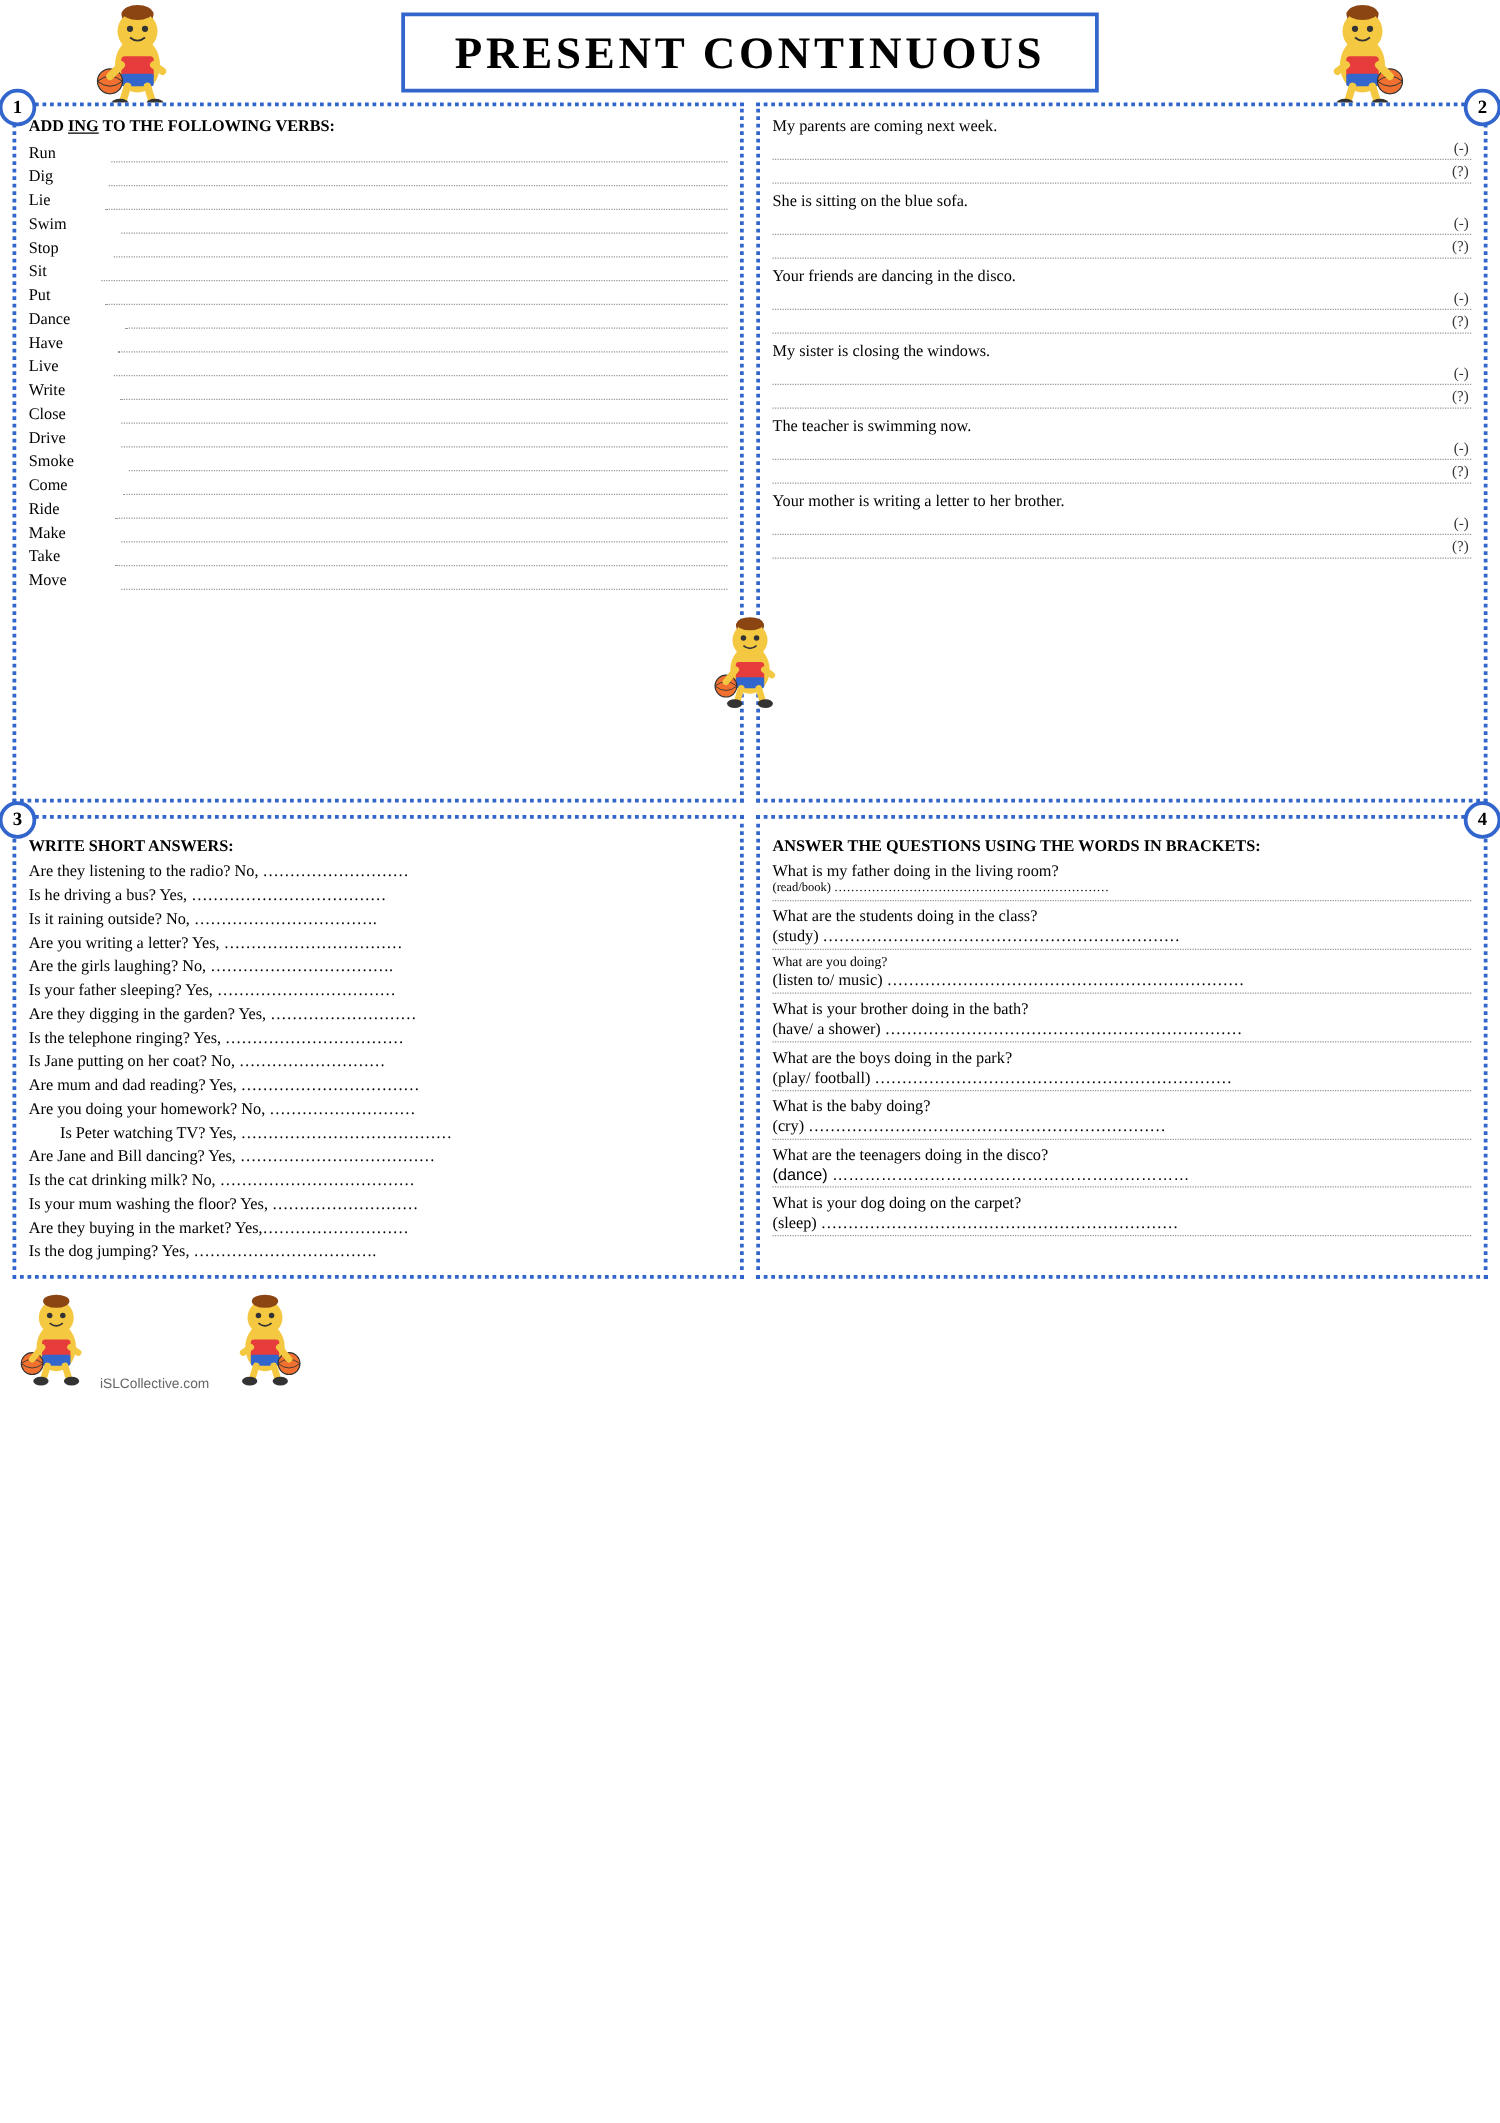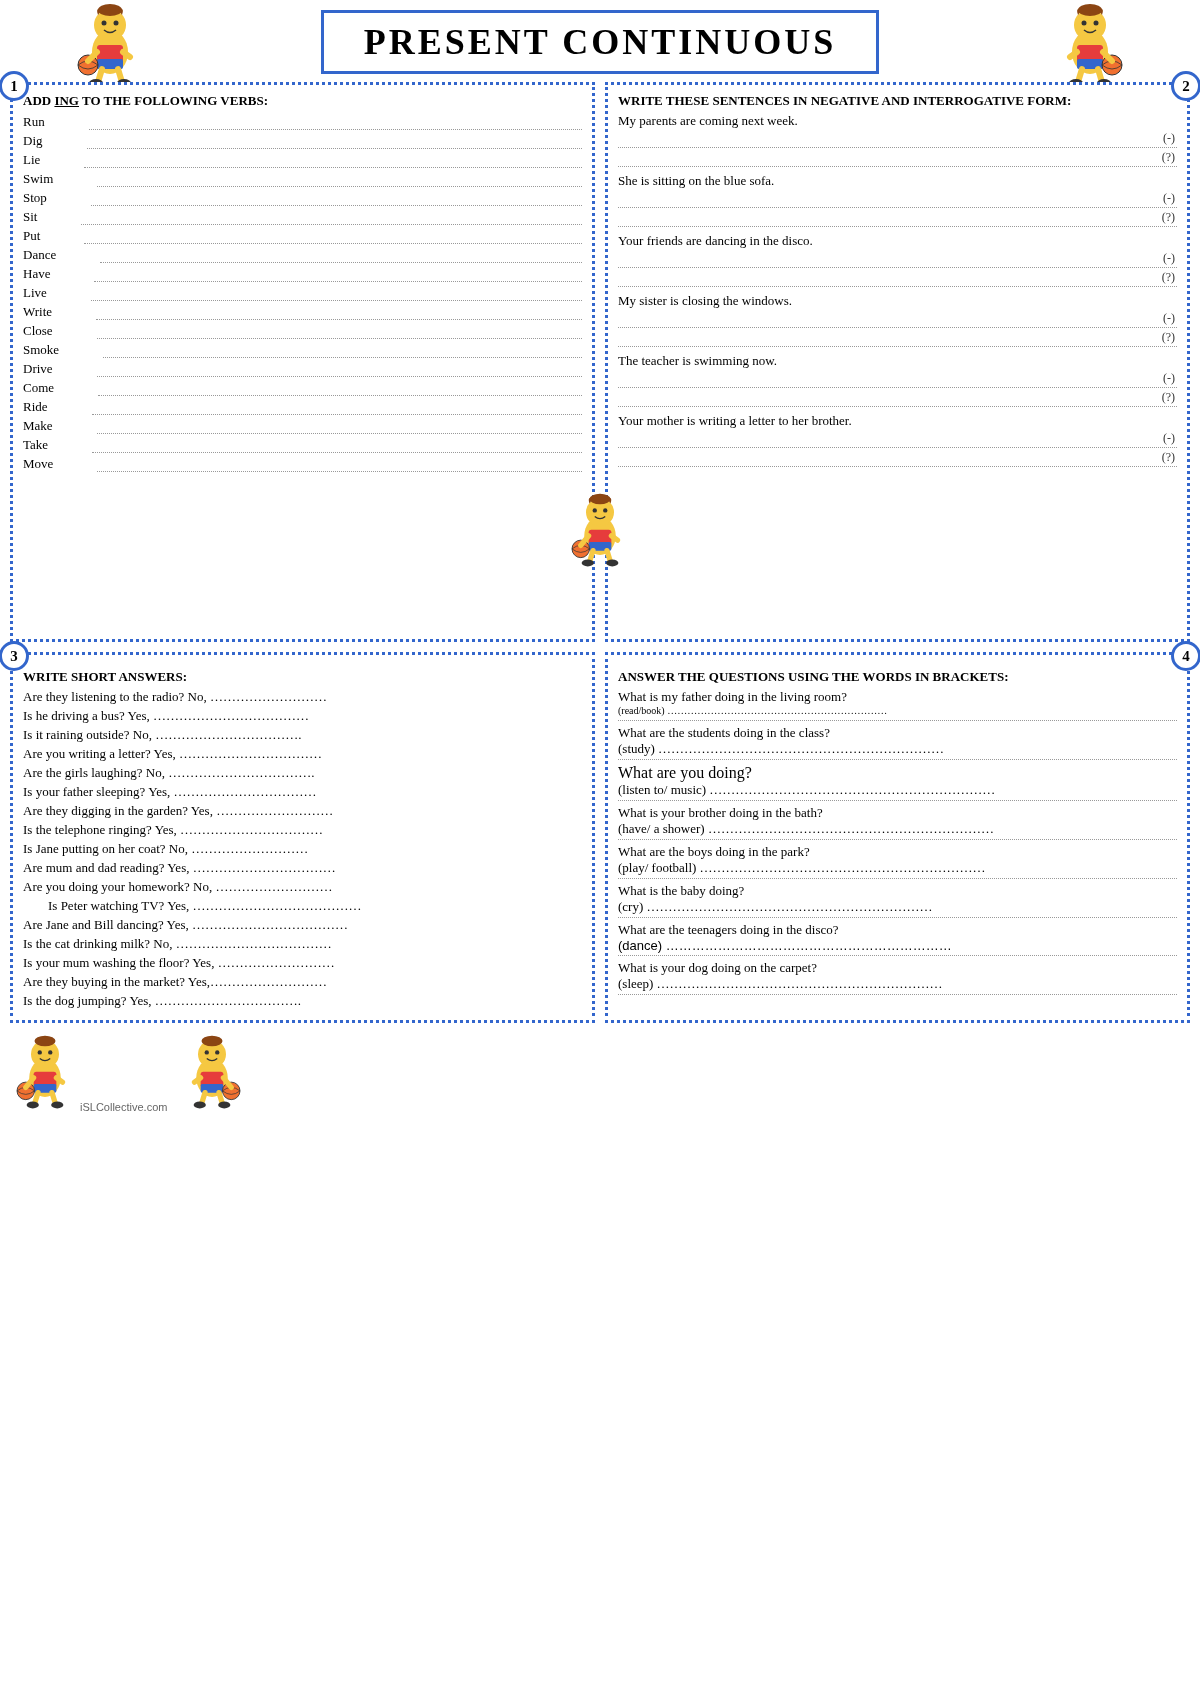--- a/index.html
+++ b/index.html
@@ -263,25 +263,25 @@
           </div>
           <div class="verb-line">
             <span>Write </span>
             <span style="flex:1; border-bottom: 1px dotted #999; display: inline-block; min-width: 200px;">&nbsp;</span>
           </div>
           <div class="verb-line">
             <span>Close </span>
             <span style="flex:1; border-bottom: 1px dotted #999; display: inline-block; min-width: 200px;">&nbsp;</span>
           </div>
           <div class="verb-line">
+            <span>Drive </span>
+            <span style="flex:1; border-bottom: 1px dotted #999; display: inline-block; min-width: 200px;">&nbsp;</span>
+          </div>
+          <div class="verb-line">
             <span>Smoke </span>
-            <span style="flex:1; border-bottom: 1px dotted #999; display: inline-block; min-width: 200px;">&nbsp;</span>
-          </div>
-          <div class="verb-line">
-            <span>Drive </span>
             <span style="flex:1; border-bottom: 1px dotted #999; display: inline-block; min-width: 200px;">&nbsp;</span>
           </div>
           <div class="verb-line">
             <span>Come </span>
             <span style="flex:1; border-bottom: 1px dotted #999; display: inline-block; min-width: 200px;">&nbsp;</span>
           </div>
           <div class="verb-line">
             <span>Ride </span>
             <span style="flex:1; border-bottom: 1px dotted #999; display: inline-block; min-width: 200px;">&nbsp;</span>
           </div>
@@ -295,21 +295,20 @@
           </div>
           <div class="verb-line">
             <span>Move </span>
             <span style="flex:1; border-bottom: 1px dotted #999; display: inline-block; min-width: 200px;">&nbsp;</span>
           </div>
         </div>
     </div>
 
     <div class="section" style="border: 3px dotted #3366cc;">
       <div class="section-number section-number-right">2</div>
-      <div class="section-title">WRITE THESE SENTENCES IN NEGATIVE AND INTERROGATIVE FORM:</div>
       <div id="sentences-container">
           <div class="sentence-block">
     <div class="sentence-text">My parents are coming next week.</div>
     <div class="answer-line" style="border-bottom:1px dotted #999; min-height:16px; display:flex; justify-content:flex-end; margin:2px 0;">
       <span style="font-size:12px;">(-)</span>
     </div>
     <div class="answer-line" style="border-bottom:1px dotted #999; min-height:16px; display:flex; justify-content:flex-end; margin:2px 0 6px 0;">
       <span style="font-size:12px;">(?)</span>
     </div>
   </div>
@@ -391,21 +390,21 @@
       <div id="qas-container">
           <div style="margin-bottom: 4px;">
     <div style="font-size:13px; font-family:'Comic Sans MS',cursive;">What is my father doing in the living room?</div>
     <div style="font-size:10px; font-family:'Comic Sans MS',cursive; border-bottom:1px dotted #999; min-height:16px; padding-bottom:2px;">(read/book) …………………………………………………………</div>
   </div>
           <div style="margin-bottom: 4px;">
     <div style="font-size:13px; font-family:'Comic Sans MS',cursive;">What are the students doing in the class?</div>
     <div style="font-size:13px; font-family:'Comic Sans MS',cursive; border-bottom:1px dotted #999; min-height:16px; padding-bottom:2px;">(study) …………………………………………………………</div>
   </div>
           <div style="margin-bottom: 4px;">
-    <div style="font-size:16px; font-family:'Comic Sans MS',cursive;">What are you doing?</div>
+    <div style="font-size:11px; font-family:'Comic Sans MS',cursive;">What are you doing?</div>
     <div style="font-size:13px; font-family:'Comic Sans MS',cursive; border-bottom:1px dotted #999; min-height:16px; padding-bottom:2px;">(listen to/ music) …………………………………………………………</div>
   </div>
           <div style="margin-bottom: 4px;">
     <div style="font-size:13px; font-family:'Comic Sans MS',cursive;">What is your brother doing in the bath?</div>
     <div style="font-size:13px; font-family:'Comic Sans MS',cursive; border-bottom:1px dotted #999; min-height:16px; padding-bottom:2px;">(have/ a shower) …………………………………………………………</div>
   </div>
           <div style="margin-bottom: 4px;">
     <div style="font-size:13px; font-family:'Comic Sans MS',cursive;">What are the boys doing in the park?</div>
     <div style="font-size:13px; font-family:'Comic Sans MS',cursive; border-bottom:1px dotted #999; min-height:16px; padding-bottom:2px;">(play/ football) …………………………………………………………</div>
   </div>

